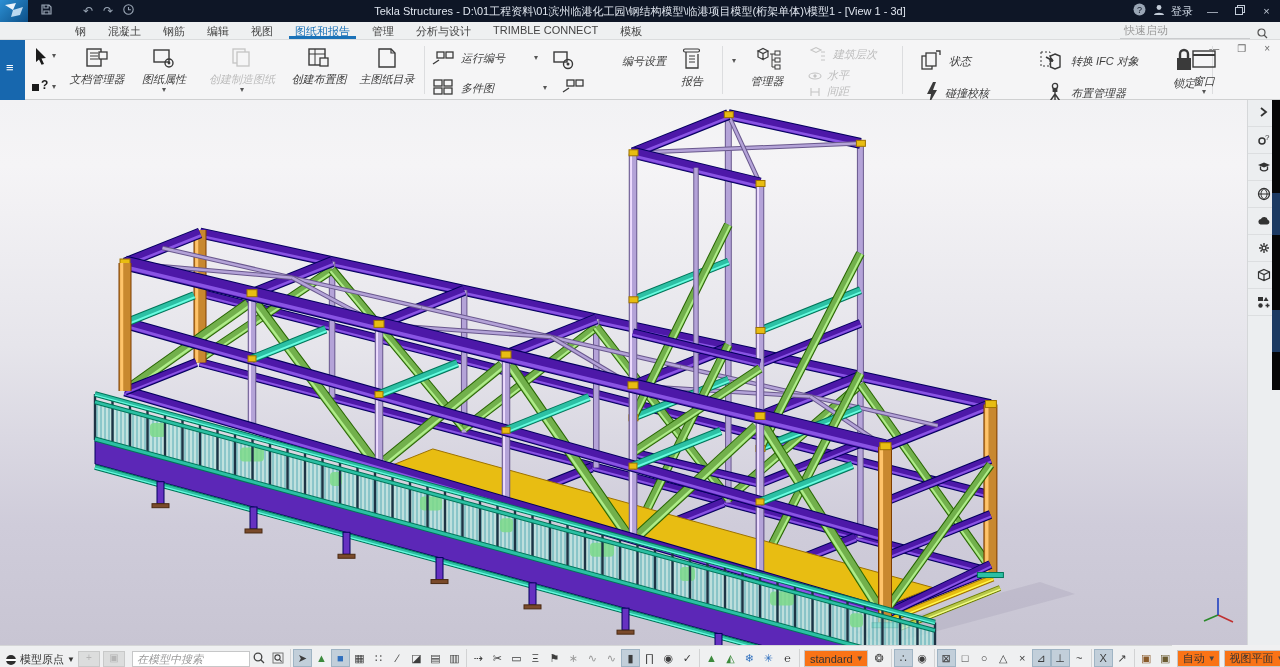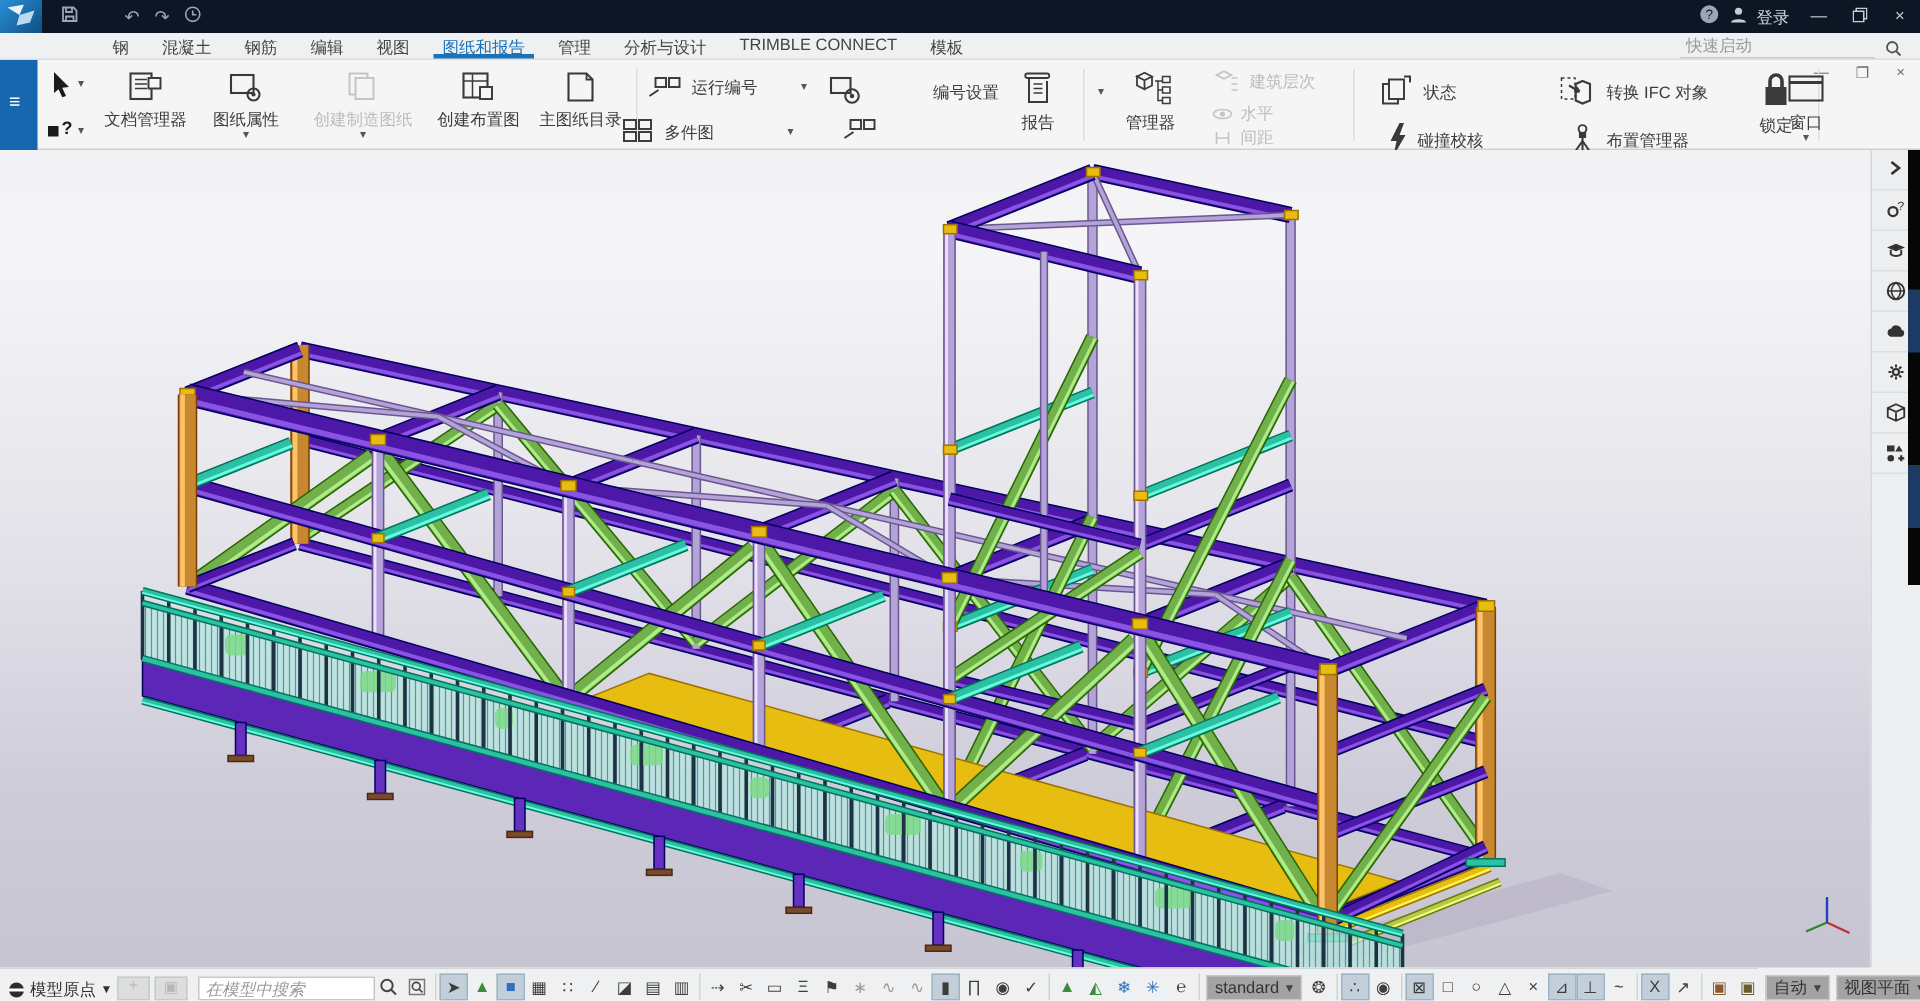--- a/index.html
+++ b/index.html
@@ -21,21 +21,21 @@
   .tabs { display:flex; margin-left:64px; }
   .tab { font-size:11px; color:#444; padding:2px 11px 0 11px; position:relative; white-space:nowrap; }
   .tab.active { color:#1a72b8; }
   .tab.active::after { content:""; position:absolute; left:5px; right:5px; bottom:0; height:3px; background:#1a72b8; }
   .quick { position:absolute; right:30px; top:1px; width:130px; height:16px; font-size:11px; color:#999; border-bottom:1px solid #c9cbcd; padding-left:4px; }
   .quick-mag { position:absolute; right:12px; top:3px; }
 
   .ribbon { position:absolute; left:0; top:40px; width:1280px; height:60px; background:#f5f5f6; border-bottom:1px solid #cfd0d1; }
   .hamb { position:absolute; left:0; top:0; width:25px; height:60px; background:#1767ae; color:#fff; }
   .hamb span { position:absolute; left:6px; top:20px; font-size:13px; }
-  .rb-label { font-size:11px; color:#3c3c3c; white-space:nowrap; }
+  .rb-label { font-size:11px; color:#3c3c3c; white-space:nowrap;font-style:italic; }
   .rb-big { position:absolute; text-align:center; }
   .rb-big svg { display:block; margin:0 auto; }
   .rb-big .rb-label { margin-top:2px; }
   .rb-caret { font-size:8px; color:#555; line-height:6px; }
   .rb-row { position:absolute; display:flex; align-items:center; gap:5px; }
   .rb-sep { position:absolute; top:6px; width:1px; height:48px; background:#dcdddf; }
   .disabled, .disabled .rb-label { color:#bcbcbc !important; }
   .disabled svg * { stroke:#c4c4c4 !important; }
   .winctl { position:absolute; right:10px; top:3px; color:#6a6a6a; font-size:10px; display:flex; gap:18px; }
 
@@ -46,21 +46,21 @@
   .black-strip { position:absolute; right:0; top:100px; width:8px; height:290px; background:#060606; }
   .bs-tab { position:absolute; right:0; width:8px; height:42px; background:#1c3a62; }
 
   .statusbar { position:absolute; left:0; top:645px; width:1172px; height:22px; background:#eff0f1; border-top:1px solid #d5d6d7; display:flex; align-items:flex-end; font-size:11px; color:#333; white-space:nowrap; }
   .sb-origin { display:flex; align-items:center; gap:3px; margin-left:5px; flex:0 0 auto; }
   .sb-dis { width:22px; height:16px; background:#dcdddd; border:1px solid #c8c9c9; margin-left:3px; color:#b5b5b5; font-size:10px; text-align:center; flex:0 0 auto; }
   .sb-search { width:118px; height:16px; background:#fff; border:1px solid #c6c7c8; font-size:11px; font-style:italic; color:#999; padding:0 4px; margin-left:7px; flex:0 0 auto; }
   .sb-ico { width:19px; height:18px; display:flex; align-items:center; justify-content:center; font-size:11px; color:#3d3d3d; flex:0 0 auto; }
   .sb-ico.sel { background:#c2cfda; border:1px solid #9fb4c4; }
   .sb-sep { width:1px; height:18px; background:#d2d3d4; margin:0 2px; flex:0 0 auto; }
-  .sb-combo { height:17px; background:#a3a3a3; border:1px solid #c6c7c8; font-size:11px; color:#333; display:flex; align-items:center; padding:0 3px 0 5px; gap:3px; margin:0 2px; flex:0 0 auto; }
+  .sb-combo { height:17px; background:#f97316; border:1px solid #c6c7c8; font-size:11px; color:#333; display:flex; align-items:center; padding:0 3px 0 5px; gap:3px; margin:0 2px; flex:0 0 auto; }
   .sb-combo .car { font-size:8px; color:#444; }
 </style>
 </head>
 <body>
 
 <div id="app">
 
   <div class="titlebar">
     <div class="logo">
       <svg width="20" height="16" viewBox="0 0 20 16">
@@ -74,20 +74,21 @@
         </svg>
     </div>
     <div class="tb-ico tb-undo">↶</div>
     <div class="tb-ico">↷</div>
     <div class="tb-ico">
       <svg width="11" height="11" viewBox="0 0 11 11">
           <circle cx="5.5" cy="5.5" r="4.7" fill="none" stroke="#9aa6b5" stroke-width="1.1"></circle>
           <path d="M5.5 3 v2.8 h2.4" fill="none" stroke="#9aa6b5" stroke-width="1.1"></path>
         </svg>
     </div>
+    <div class="tb-title">Tekla Structures - D:\01工程资料\01滨州临港化工园\钢结构模型\临港项目模型(桁架单体)\模型1 - [View 1 - 3d]</div>
     <div class="tb-right">
       <div class="tb-ico">
         <svg width="13" height="13" viewBox="0 0 13 13">
             <circle cx="6.5" cy="6.5" r="6" fill="#9aa6b5"></circle>
             <text x="6.5" y="9.5" font-size="9" text-anchor="middle" fill="#0e1626" font-family="Liberation Sans">?</text>
           </svg>
       </div>
       <div class="tb-ico">
         <svg width="12" height="12" viewBox="0 0 12 12">
             <circle cx="6" cy="3.5" r="2.4" fill="#c3ccd8"></circle>
@@ -192,21 +193,21 @@
       <div class="rb-sep" style="left: 424px;"></div>
       <div class="rb-row" style="left: 432px; top: 10px;">
         <svg width="24" height="16" viewBox="0 0 24 16">
           <rect x="5" y="2" width="7" height="6" fill="none" stroke="#3a3a3a" stroke-width="1.3"></rect>
           <rect x="14" y="2" width="7" height="6" fill="none" stroke="#3a3a3a" stroke-width="1.3"></rect>
           <path d="M1 14 l6 -4" stroke="#3a3a3a" stroke-width="1.3" fill="none"></path>
         </svg>
         <span class="rb-label">运行编号</span>
         <span class="rb-caret" style="margin-left:24px">▾</span>
       </div>
-      <div class="rb-row" style="left: 414px; top: 38px;">
+      <div class="rb-row" style="left: 432px; top: 38px;">
         <svg width="24" height="20" viewBox="0 0 24 20">
           <rect x="2" y="2" width="8" height="6" fill="none" stroke="#3a3a3a" stroke-width="1.3"></rect>
           <rect x="12" y="2" width="8" height="6" fill="none" stroke="#3a3a3a" stroke-width="1.3"></rect>
           <rect x="2" y="10" width="8" height="6" fill="none" stroke="#3a3a3a" stroke-width="1.3"></rect>
           <rect x="12" y="10" width="8" height="6" fill="none" stroke="#3a3a3a" stroke-width="1.3"></rect>
         </svg>
         <span class="rb-label">多件图</span>
         <span class="rb-caret" style="margin-left:44px">▾</span>
       </div>
       <div class="rb-row" style="left: 552px; top: 10px; gap: 46px;">

